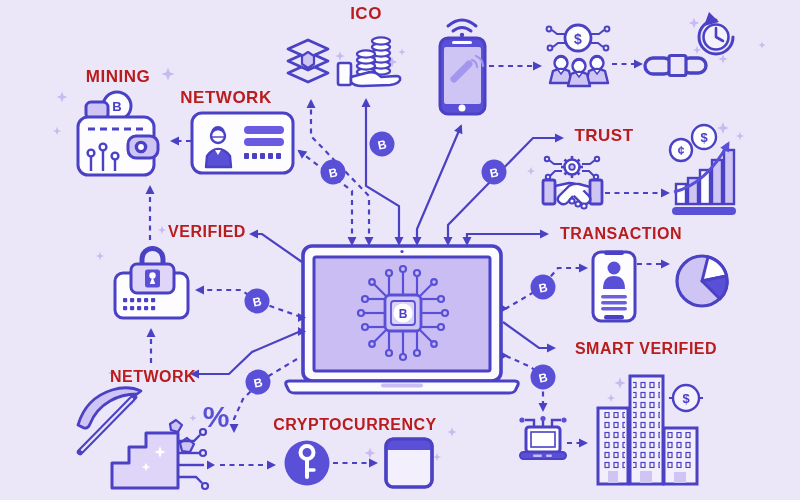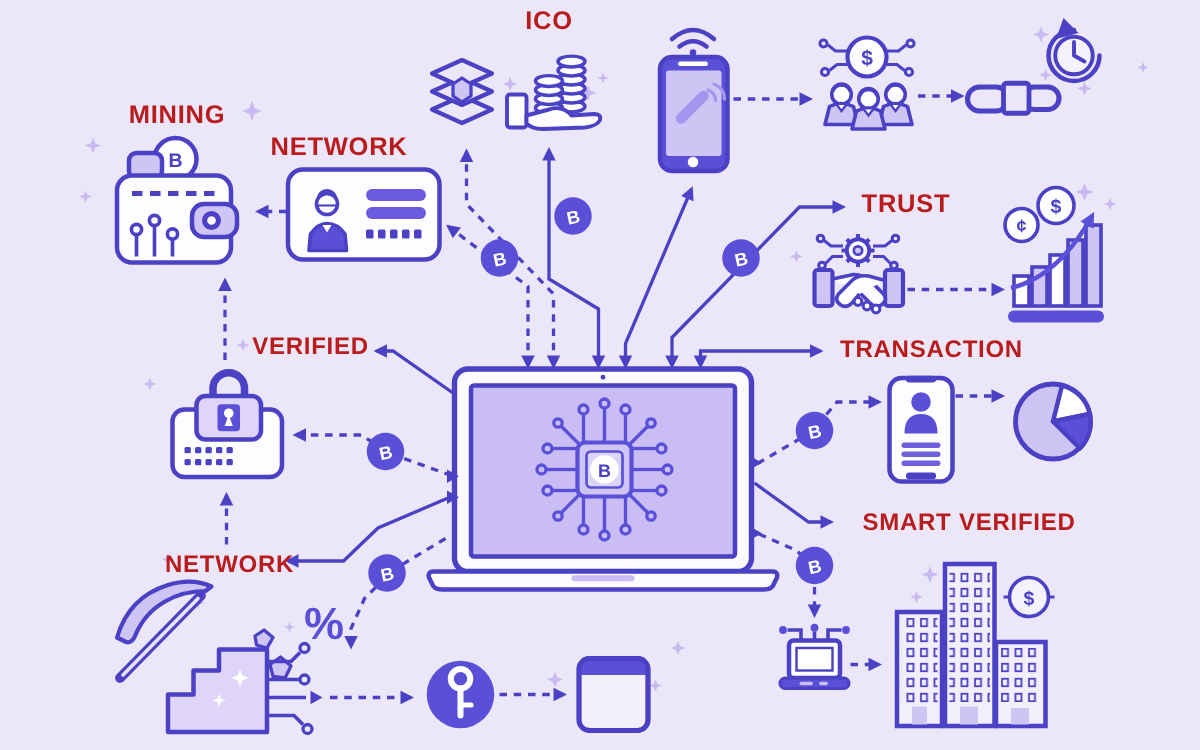--- a/index.html
+++ b/index.html
@@ -448,15 +448,16 @@
 </svg>
 
 <div class="lbl lbl-big" style="left:118px;top:77px">MINING</div>
 <div class="lbl lbl-big" style="left:226px;top:98px">NETWORK</div>
 <div class="lbl lbl-big" style="left:366px;top:14px">ICO</div>
 <div class="lbl lbl-big" style="left:604px;top:136px">TRUST</div>
 <div class="lbl" style="left:207px;top:232px">VERIFIED</div>
 <div class="lbl" style="left:621px;top:234px">TRANSACTION</div>
 <div class="lbl" style="left:646px;top:349px">SMART VERIFIED</div>
 <div class="lbl" style="left:153px;top:377px">NETWORK</div>
+<div class="lbl" style="left:355px;top:425px">CRYPTOCURRENCY</div>
 <div class="lbl-percent" style="left:216px;top:417px">%</div>
 
 </div>
 
 </body></html>

